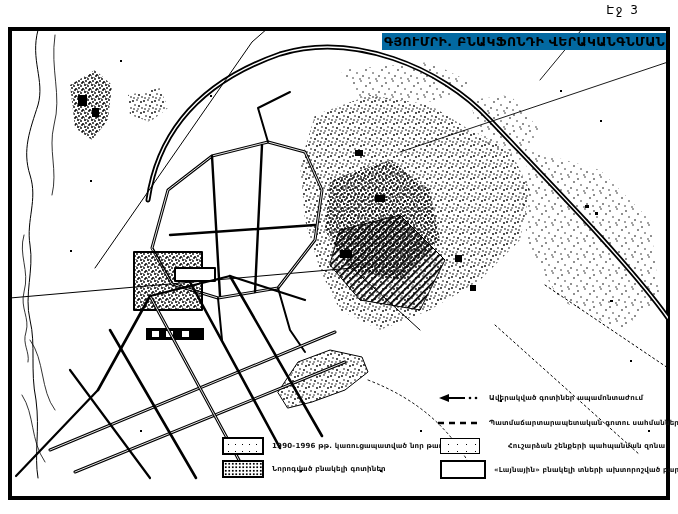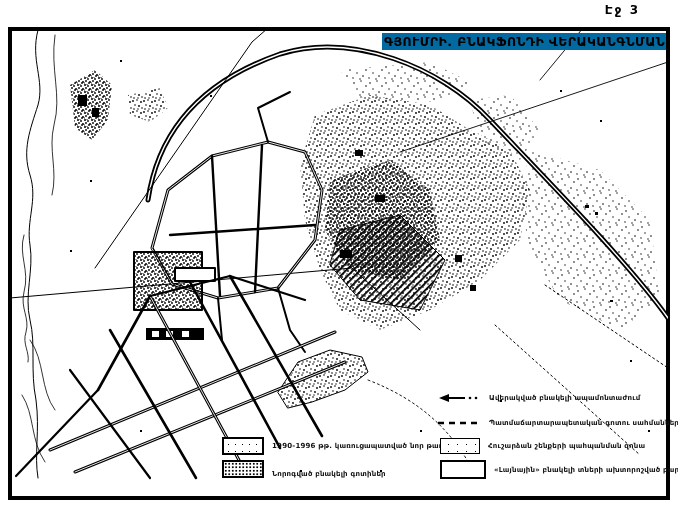--- a/index.html
+++ b/index.html
@@ -4,21 +4,21 @@
 <style>
   html,body{margin:0;padding:0;}
   body{
     width:678px;height:514px;position:relative;overflow:hidden;
     background:#ffffff;color:#000;
     font-family:"DejaVu Sans",sans-serif;
     -webkit-font-smoothing:none;
   }
   .page-label{
     position:absolute;top:3px;right:38px;
-    font-weight:bold;font-size:12px;letter-spacing:2px;padding-left:37px;
+    font-weight:normal;font-size:12px;letter-spacing:2px;padding-left:37px;
   }
   .map-svg{position:absolute;left:0;top:0;}
   .map-title{
     position:absolute;left:382px;top:33px;width:280px;
     font-weight:bold;font-size:12.5px;line-height:15px;letter-spacing:0.4px;
     background:#0369a1;padding:1px 2px;
   }
   .map-title span{display:block;white-space:nowrap;}
   
   .lg-row{position:absolute;display:flex;align-items:center;}
@@ -190,40 +190,40 @@
 <div class="page-label">Էջ 3</div>
 
 <div class="map-title">
   <span>ԳՅՈՒՄՐԻ. ԲՆԱԿՖՈՆԴԻ ՎԵՐԱԿԱՆԳՆՄԱՆ</span>
 </div>
 
 <div class="lg-row" style="left:222px;top:437px;">
   <div class="sw light"></div>
   <div class="lg-label">1990-1996 թթ. կառուցապատված նոր թաղամասեր</div>
 </div>
-<div class="lg-row" style="left:222px;top:460px;align-items:flex-end;">
+<div class="lg-row" style="left:222px;top:460px;">
   <div class="sw dense"></div>
   <div class="lg-label">Նորոգված բնակելի գոտիներ</div>
 </div>
 
 <div class="lg-row" style="left:437px;top:392px;">
   <svg class="icon-cell" width="44" height="12" viewBox="0 0 44 12">
     <path d="M2,6 L12,2 L12,10 Z" fill="#000"></path>
     <line x1="12" y1="6" x2="28" y2="6" stroke="#000" stroke-width="2"></line>
     <circle cx="33" cy="6" r="1.3" fill="#000"></circle>
     <circle cx="39" cy="6" r="1.3" fill="#000"></circle>
   </svg>
-  <div class="lg-label">Ավերակված բնակելի ապամոնտաժում</div>
+  <div class="lg-label">Ավերակված գոտիներ ապամոնտաժում</div>
 </div>
 <div class="lg-row" style="left:437px;top:417px;">
   <svg class="icon-cell" width="44" height="12" viewBox="0 0 44 12">
     <line x1="1" y1="6" x2="44" y2="6" stroke="#000" stroke-width="2.6" stroke-dasharray="6 5"></line>
   </svg>
   <div class="lg-label">Պատմաճարտարապետական գոտու սահմանները</div>
 </div>
-<div class="lg-row" style="left:440px;top:438px;">
+<div class="lg-row" style="left:440px;top:438px;gap:20px;">
   <div class="sw dotted"></div>
   <div class="lg-label">Հուշարձան շենքերի պահպանման զոնա</div>
 </div>
 <div class="lg-row" style="left:440px;top:460px;">
   <div class="sw plain"></div>
   <div class="lg-label">«Լայնային» բնակելի տների ախտորոշված բարեկարգում</div>
 </div>
 
 </body></html>

